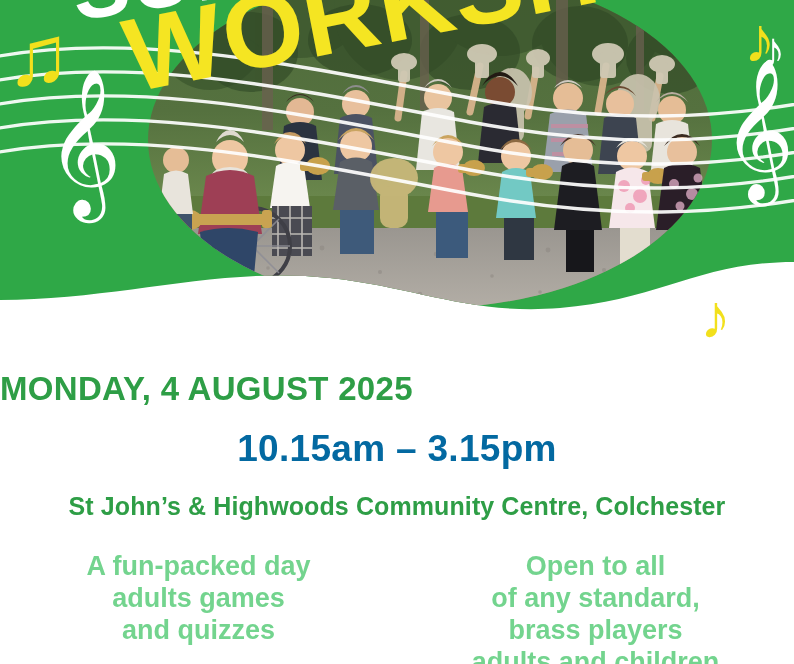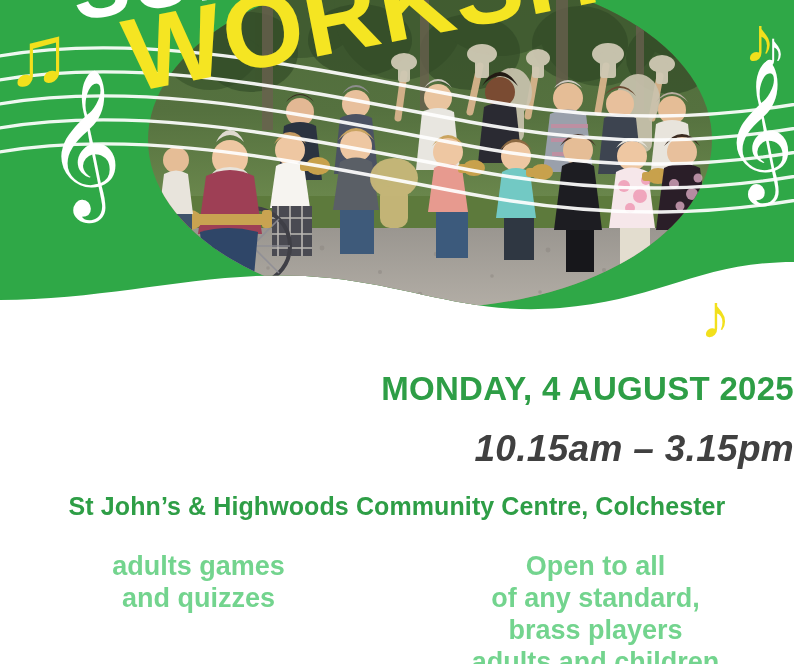--- a/index.html
+++ b/index.html
@@ -105,35 +105,34 @@
   }
 
   
   .body-text {
     position: absolute;
     left: 0;
     top: 340px;
     width: 794px;
   }
   .line-date {
-    text-align: right;
+    text-align: left;
     font-size: 33px;
     font-weight: bold;
     color: #2E9E46;
     margin-top: 30px;
     letter-spacing: 0.3px;
   }
   .line-time {
-    text-align: right;
+    text-align: center;
     font-size: 37px;
     font-weight: bold;
-    color: #404040;
+    color: #0369a1;
     margin-top: 20px;
     letter-spacing: 0.3px;
-    font-style: italic;
   }
   .line-venue {
     text-align: center;
     font-size: 25px;
     font-weight: bold;
     color: #2E9E46;
     margin-top: 22px;
     letter-spacing: 0.1px;
   }
 
@@ -439,20 +438,21 @@
 
   <span class="glyph note-below-wave">♪</span>
 
   <div class="body-text">
     <div class="line-date">MONDAY, 4 AUGUST 2025</div>
     <div class="line-time">10.15am – 3.15pm</div>
     <div class="line-venue">St John’s &amp; Highwoods Community Centre, Colchester</div>
 
     <div class="columns">
       <div class="col">
+        <span class="cline">A fun-packed day</span>
         <span class="cline">adults games</span>
         <span class="cline">and quizzes</span>
       </div>
       <div class="col">
         <span class="cline">Open to all</span>
         <span class="cline">of any standard,</span>
         <span class="cline">brass players</span>
         <span class="cline">adults and children</span>
       </div>
     </div>

